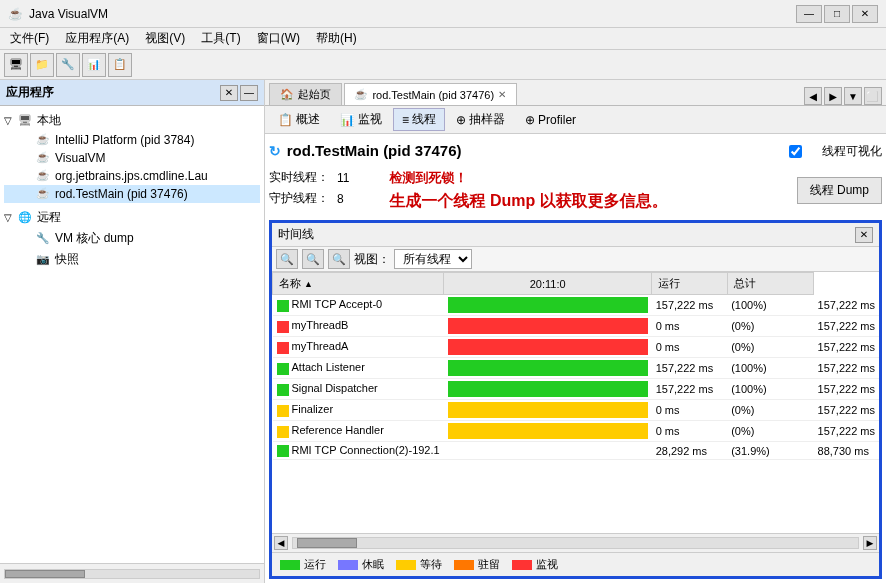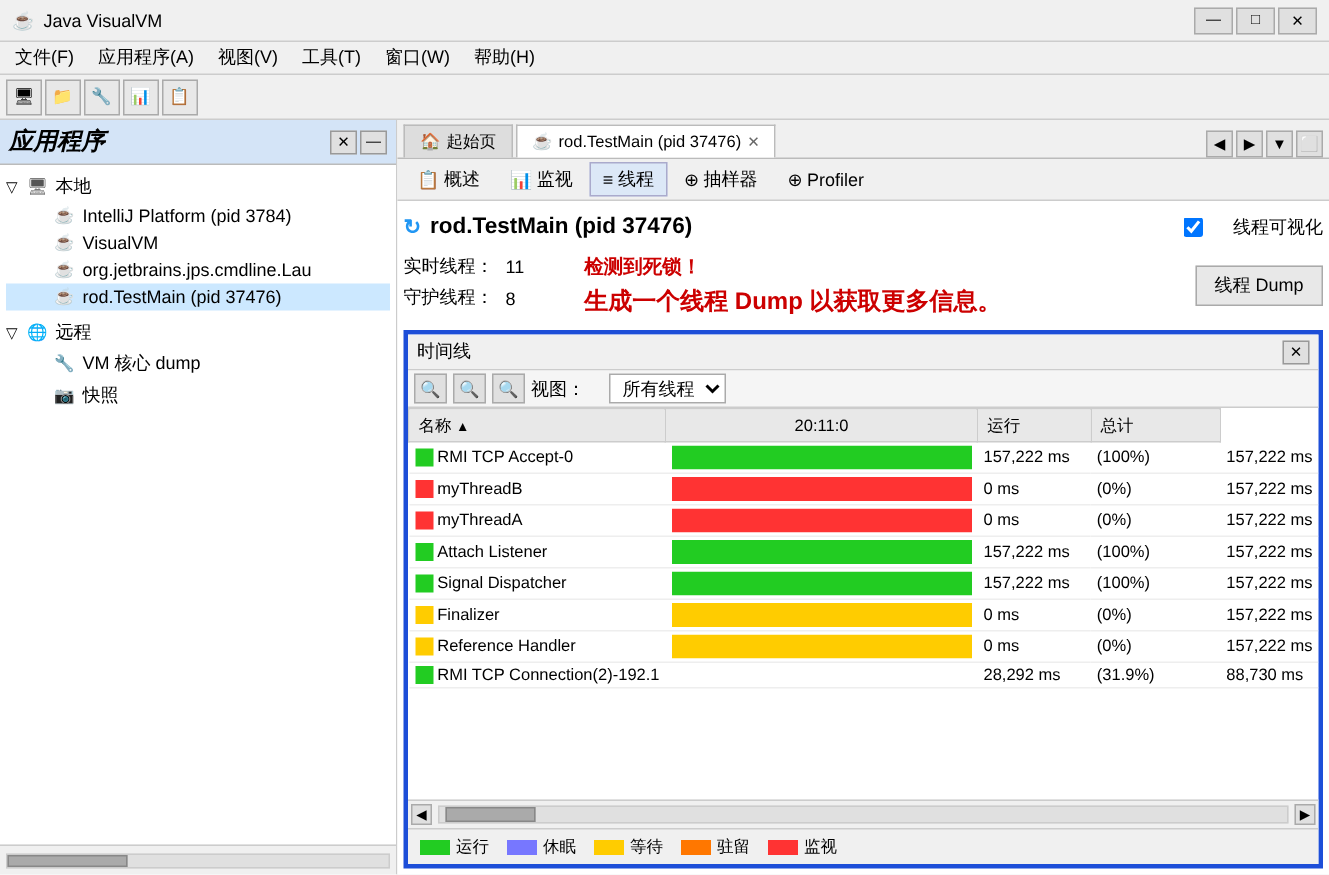--- a/index.html
+++ b/index.html
@@ -18,21 +18,21 @@
     
     .toolbar { background: #f0f0f0; height: 30px; display: flex; align-items: center; padding: 0 4px; border-bottom: 1px solid #ccc; gap: 2px; }
     .toolbar-btn { width: 24px; height: 24px; border: 1px solid #aaa; background: #e8e8e8; cursor: pointer; display: flex; align-items: center; justify-content: center; font-size: 11px; }
 
     
     .main-layout { display: flex; height: calc(583px - 28px - 22px - 30px); }
 
     
     .left-panel { width: 265px; background: #fff; border-right: 1px solid #ccc; display: flex; flex-direction: column; }
     .left-panel-header { background: #d4e4f7; padding: 4px 6px; display: flex; align-items: center; justify-content: space-between; border-bottom: 1px solid #bbb; }
-    .left-panel-header span { font-size: 16px; font-weight: bold; font-style: italic; }
+    .left-panel-header span { font-size: 12px; font-weight: bold; }
     .left-panel-controls { display: flex; gap: 2px; }
     .left-panel-btn { width: 18px; height: 16px; font-size: 10px; border: 1px solid #999; background: #e0e0e0; cursor: pointer; display: flex; align-items: center; justify-content: center; }
     .tree-area { flex: 1; overflow: auto; padding: 4px; }
     .tree-item { padding: 2px 0 2px 0; display: flex; align-items: center; cursor: pointer; white-space: nowrap; }
     .tree-item.selected { background: #cce8ff; }
     .tree-indent { display: inline-block; width: 16px; }
     .tree-expand { display: inline-block; width: 14px; font-size: 10px; cursor: pointer; }
     .tree-icon { display: inline-block; width: 16px; height: 14px; margin-right: 3px; font-size: 11px; }
     .icon-computer { color: #555; }
     .icon-java { color: #f80; }
@@ -70,21 +70,21 @@
     .deadlock-warning { background: transparent; color: #cc0000; font-size: 13px; font-weight: bold; display: flex; flex-direction: column; gap: 4px; flex: 1; }
     .deadlock-title { color: #cc0000; font-weight: bold; font-size: 13px; }
     .deadlock-sub { color: #cc0000; font-size: 16px; }
     .thread-dump-btn { background: #e8e8e8; border: 1px solid #aaa; padding: 4px 12px; cursor: pointer; font-size: 12px; margin-left: auto; align-self: center; }
 
     
     .timeline-section { border: 3px solid #1d4ed8; flex: 1; display: flex; flex-direction: column; overflow: hidden; }
     .timeline-header { background: #f0f0f0; padding: 3px 6px; border-bottom: 1px solid #ccc; display: flex; align-items: center; justify-content: space-between; }
     .timeline-toolbar { background: #f5f5f5; padding: 2px 4px; border-bottom: 1px solid #ccc; display: flex; align-items: center; gap: 4px; }
     .timeline-toolbar-btn { width: 22px; height: 20px; border: 1px solid #aaa; background: #e0e0e0; cursor: pointer; font-size: 11px; display: flex; align-items: center; justify-content: center; }
-    .timeline-filter { display: flex; align-items: center; gap: 16px; font-size: 12px; }
+    .timeline-filter { display: flex; align-items: center; gap: 4px; font-size: 12px; }
     .filter-select { border: 1px solid #aaa; background: #fff; padding: 1px 4px; font-size: 12px; }
 
     
     .thread-table { flex: 1; overflow: auto; }
     table { width: 100%; border-collapse: collapse; font-size: 11px; }
     th { background: #e8e8e8; border: 1px solid #ccc; padding: 3px 6px; text-align: left; font-weight: normal; position: sticky; top: 0; white-space: nowrap; }
     td { border-bottom: 1px solid #eee; padding: 2px 4px; white-space: nowrap; }
     .thread-color-box { width: 12px; height: 12px; display: inline-block; margin-right: 3px; vertical-align: middle; }
     .bar-container { height: 16px; position: relative; overflow: hidden; }
     .bar-multi { height: 100%; display: flex; }

